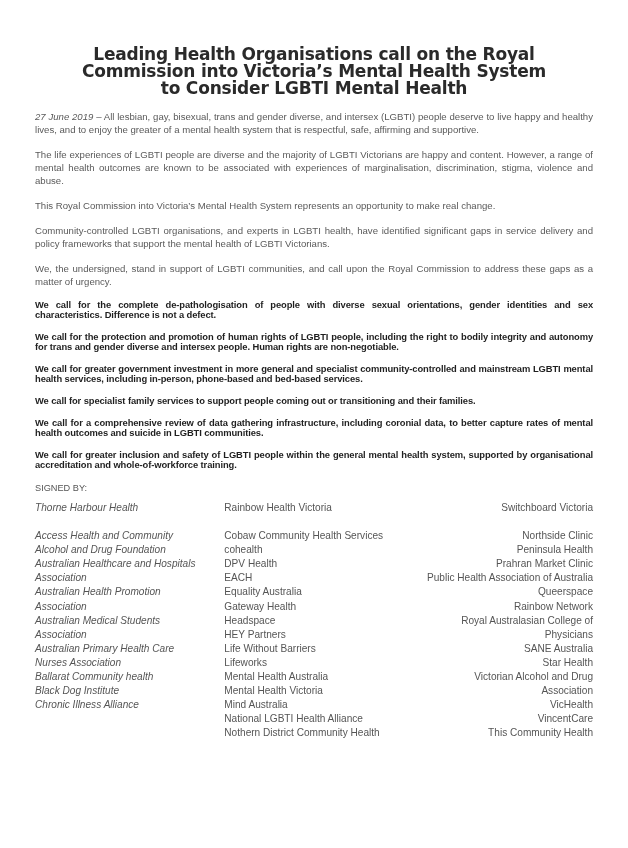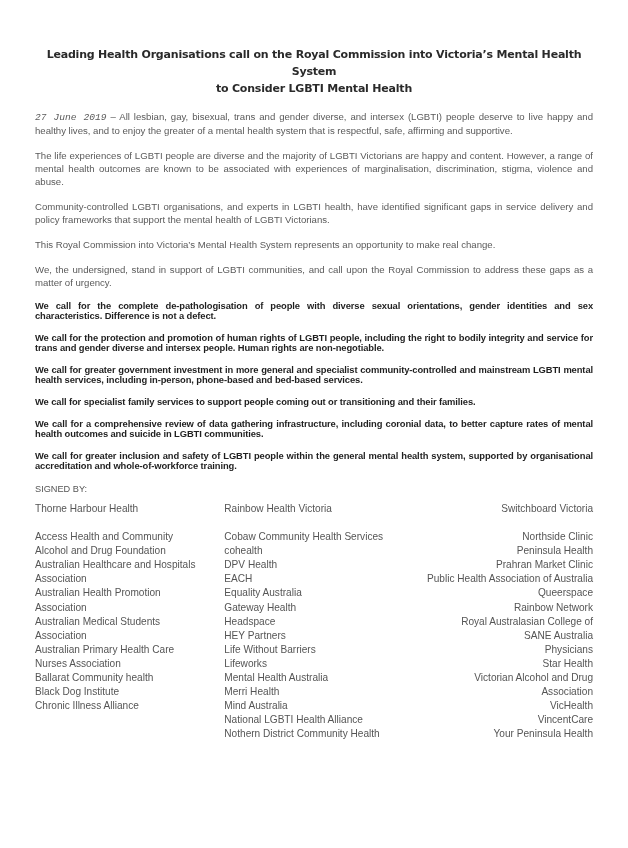--- a/index.html
+++ b/index.html
@@ -12,35 +12,35 @@
     }
     .page {
       position: absolute;
       left: 35px;
       top: 46px;
       width: 558px;
     }
     .title {
       text-align: center;
       font-family: "DejaVu Sans", sans-serif;
-      font-size: 11px;
+      font-size: 17px;
       line-height: 17px;
       color: #2a2a2a;
       margin: 0 0 13px 0;
       letter-spacing: -0.2px;
     }
     .title span { display: block; }
     .para {
       font-size: 9.6px;
       line-height: 13px;
       color: #5a5a5a;
       text-align: justify;
       margin: 0 0 12px 0;
     }
-    .para .date { font-style: italic; font-family: Liberation Mono, monospace; }
+    .para .date { font-style: italic; }
     .call {
       font-size: 9.4px;
       line-height: 10px;
       color: #1f1f1f;
       font-weight: bold;
       text-align: justify;
       margin: 0 0 12px 0;
       letter-spacing: -0.1px;
     }
     .signed-label {
@@ -51,44 +51,44 @@
     }
     .cols {
       display: flex;
       flex-direction: row;
     }
     .col {
       font-size: 10.1px;
       line-height: 14.1px;
       color: #555;
     }
-    .col.c1 { width: 190px; }
+    .col.c1 { width: 190px; font-style: italic; }
     .col.c2 { width: 190px; }
     .col.c3 { width: 180px; text-align: right; }
     .lead { margin-bottom: 14px; }
     .item { white-space: nowrap; }
   </style>
 </head>
 <body>
 
 <div class="page">
   <h1 class="title">
     <span>Leading Health Organisations call on the Royal Commission into Victoria’s Mental Health System</span>
     <span>to Consider LGBTI Mental Health</span>
   </h1>
 
   <p class="para"><span class="date">27 June 2019</span><span> – All lesbian, gay, bisexual, trans and gender diverse, and intersex (LGBTI) people deserve to live happy and healthy lives, and to enjoy the greater of a mental health system that is respectful, safe, affirming and supportive.</span></p>
 
   <p class="para">The life experiences of LGBTI people are diverse and the majority of LGBTI Victorians are happy and content. However, a range of mental health outcomes are known to be associated with experiences of marginalisation, discrimination, stigma, violence and abuse.</p>
+  <p class="para">This Royal Commission into Victoria’s Mental Health System represents an opportunity to make real change.</p>
   <p class="para">Community-controlled LGBTI organisations, and experts in LGBTI health, have identified significant gaps in service delivery and policy frameworks that support the mental health of LGBTI Victorians.</p>
-  <p class="para">This Royal Commission into Victoria’s Mental Health System represents an opportunity to make real change.</p>
   <p class="para">We, the undersigned, stand in support of LGBTI communities, and call upon the Royal Commission to address these gaps as a matter of urgency.</p>
 
   <p class="call">We call for the complete de-pathologisation of people with diverse sexual orientations, gender identities and sex characteristics. Difference is not a defect.</p>
-  <p class="call">We call for the protection and promotion of human rights of LGBTI people, including the right to bodily integrity and service for trans and gender diverse and intersex people. Human rights are non-negotiable.</p>
+  <p class="call">We call for the protection and promotion of human rights of LGBTI people, including the right to bodily integrity and autonomy for trans and gender diverse and intersex people. Human rights are non-negotiable.</p>
   <p class="call">We call for greater government investment in more general and specialist community-controlled and mainstream LGBTI mental health services, including in-person, phone-based and bed-based services.</p>
   <p class="call">We call for specialist family services to support people coming out or transitioning and their families.</p>
   <p class="call">We call for a comprehensive review of data gathering infrastructure, including coronial data, to better capture rates of mental health outcomes and suicide in LGBTI communities.</p>
   <p class="call">We call for greater inclusion and safety of LGBTI people within the general mental health system, supported by organisational accreditation and whole-of-workforce training.</p>
 
   <div class="signed-label">SIGNED BY:</div>
 
   <div class="cols">
     <div class="col c1">
       <div class="item lead">Thorne Harbour Health</div>
@@ -115,40 +115,40 @@
           <div class="item">cohealth</div>
           <div class="item">DPV Health</div>
           <div class="item">EACH</div>
           <div class="item">Equality Australia</div>
           <div class="item">Gateway Health</div>
           <div class="item">Headspace</div>
           <div class="item">HEY Partners</div>
           <div class="item">Life Without Barriers</div>
           <div class="item">Lifeworks</div>
           <div class="item">Mental Health Australia</div>
-          <div class="item">Merri Health</div>
+          <div class="item">Mental Health Victoria</div>
           <div class="item">Mind Australia</div>
           <div class="item">National LGBTI Health Alliance</div>
           <div class="item">Nothern District Community Health</div>
         </div>
     </div>
     <div class="col c3">
       <div class="item lead">Switchboard Victoria</div>
       <div id="col3-list">
           <div class="item">Northside Clinic</div>
           <div class="item">Peninsula Health</div>
           <div class="item">Prahran Market Clinic</div>
           <div class="item">Public Health Association of Australia</div>
           <div class="item">Queerspace</div>
           <div class="item">Rainbow Network</div>
           <div class="item">Royal Australasian College of</div>
+          <div class="item">Physicians</div>
           <div class="item">SANE Australia</div>
-          <div class="item">Physicians</div>
           <div class="item">Star Health</div>
           <div class="item">Victorian Alcohol and Drug</div>
           <div class="item">Association</div>
           <div class="item">VicHealth</div>
           <div class="item">VincentCare</div>
-          <div class="item">Your Peninsula Health</div>
+          <div class="item">This Community Health</div>
         </div>
     </div>
   </div>
 </div>
 
 </body></html>

